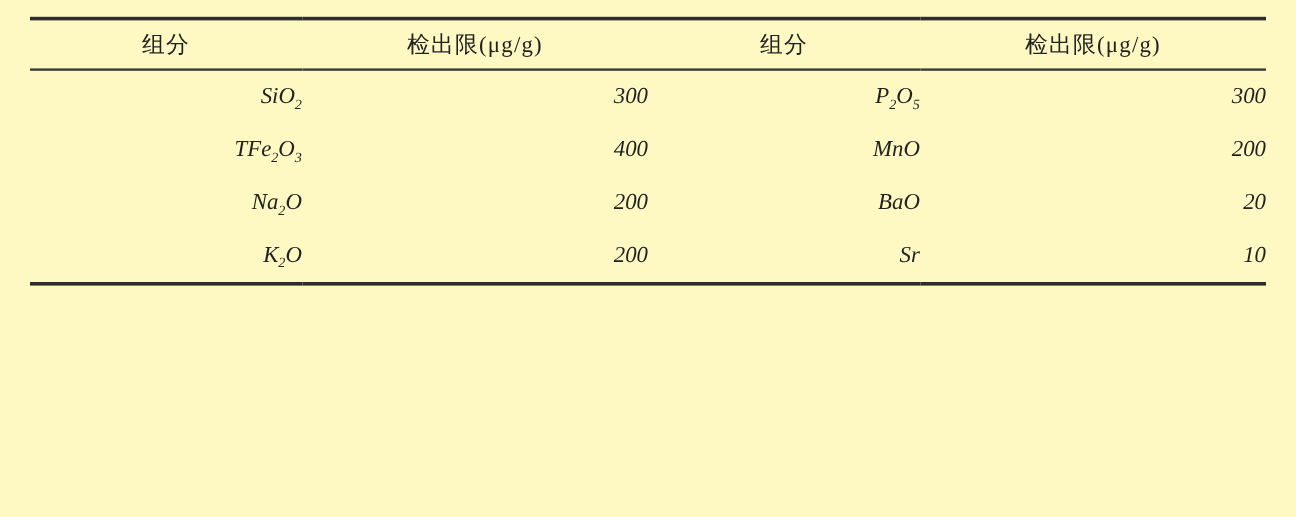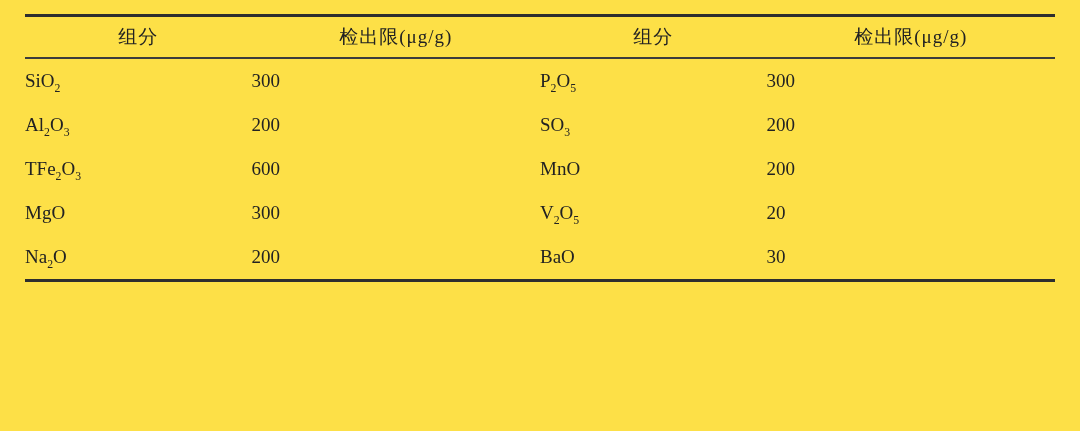--- a/index.html
+++ b/index.html
@@ -4,21 +4,21 @@
 <style>
   html, body {
     margin: 0;
     padding: 0;
     background: #ffffff;
   }
   .page {
     position: relative;
     width: 1080px;
     height: 431px;
-    background: #fde047;
+    background: #fef9c3;
     font-family: "Liberation Serif", "DejaVu Serif", serif;
     color: #222222;
   }
   table.dl-table {
     position: absolute;
     left: 25px;
     top: 14px;
     width: 1030px;
     border-collapse: collapse;
     border-top: 3px solid #2e2e2e;
@@ -32,23 +32,24 @@
     font-weight: normal;
     font-size: 19px;
     height: 40px;
     text-align: center;
     padding: 0;
     letter-spacing: 1px;
   }
   table.dl-table td {
     font-size: 19px;
     height: 44px;
-    text-align: left;
+    text-align: right;
     padding: 0;
     vertical-align: middle;
+    font-style: italic;
   }
   table.dl-table sub {
     font-size: 62%;
     line-height: 0;
     vertical-align: sub;
   }
   col.c-comp  { width: 22%; }
   col.c-limit { width: 28%; }
 </style>
 </head>
@@ -71,38 +72,32 @@
       </tr>
     </thead>
     <tbody>
         <tr>
           <td>SiO<sub>2</sub></td>
           <td>300</td>
           <td>P<sub>2</sub>O<sub>5</sub></td>
           <td>300</td>
         </tr>
         <tr>
-          <td>Al<sub>2</sub>O<sub>3</sub></td>
-          <td>200</td>
-          <td>SO<sub>3</sub></td>
-          <td>200</td>
-        </tr>
-        <tr>
           <td>TFe<sub>2</sub>O<sub>3</sub></td>
-          <td>600</td>
+          <td>400</td>
           <td>MnO</td>
           <td>200</td>
-        </tr>
-        <tr>
-          <td>MgO</td>
-          <td>300</td>
-          <td>V<sub>2</sub>O<sub>5</sub></td>
-          <td>20</td>
         </tr>
         <tr>
           <td>Na<sub>2</sub>O</td>
           <td>200</td>
           <td>BaO</td>
-          <td>30</td>
+          <td>20</td>
+        </tr>
+        <tr>
+          <td>K<sub>2</sub>O</td>
+          <td>200</td>
+          <td>Sr</td>
+          <td>10</td>
         </tr>
       </tbody>
   </table>
 </div>
 
 </body></html>

